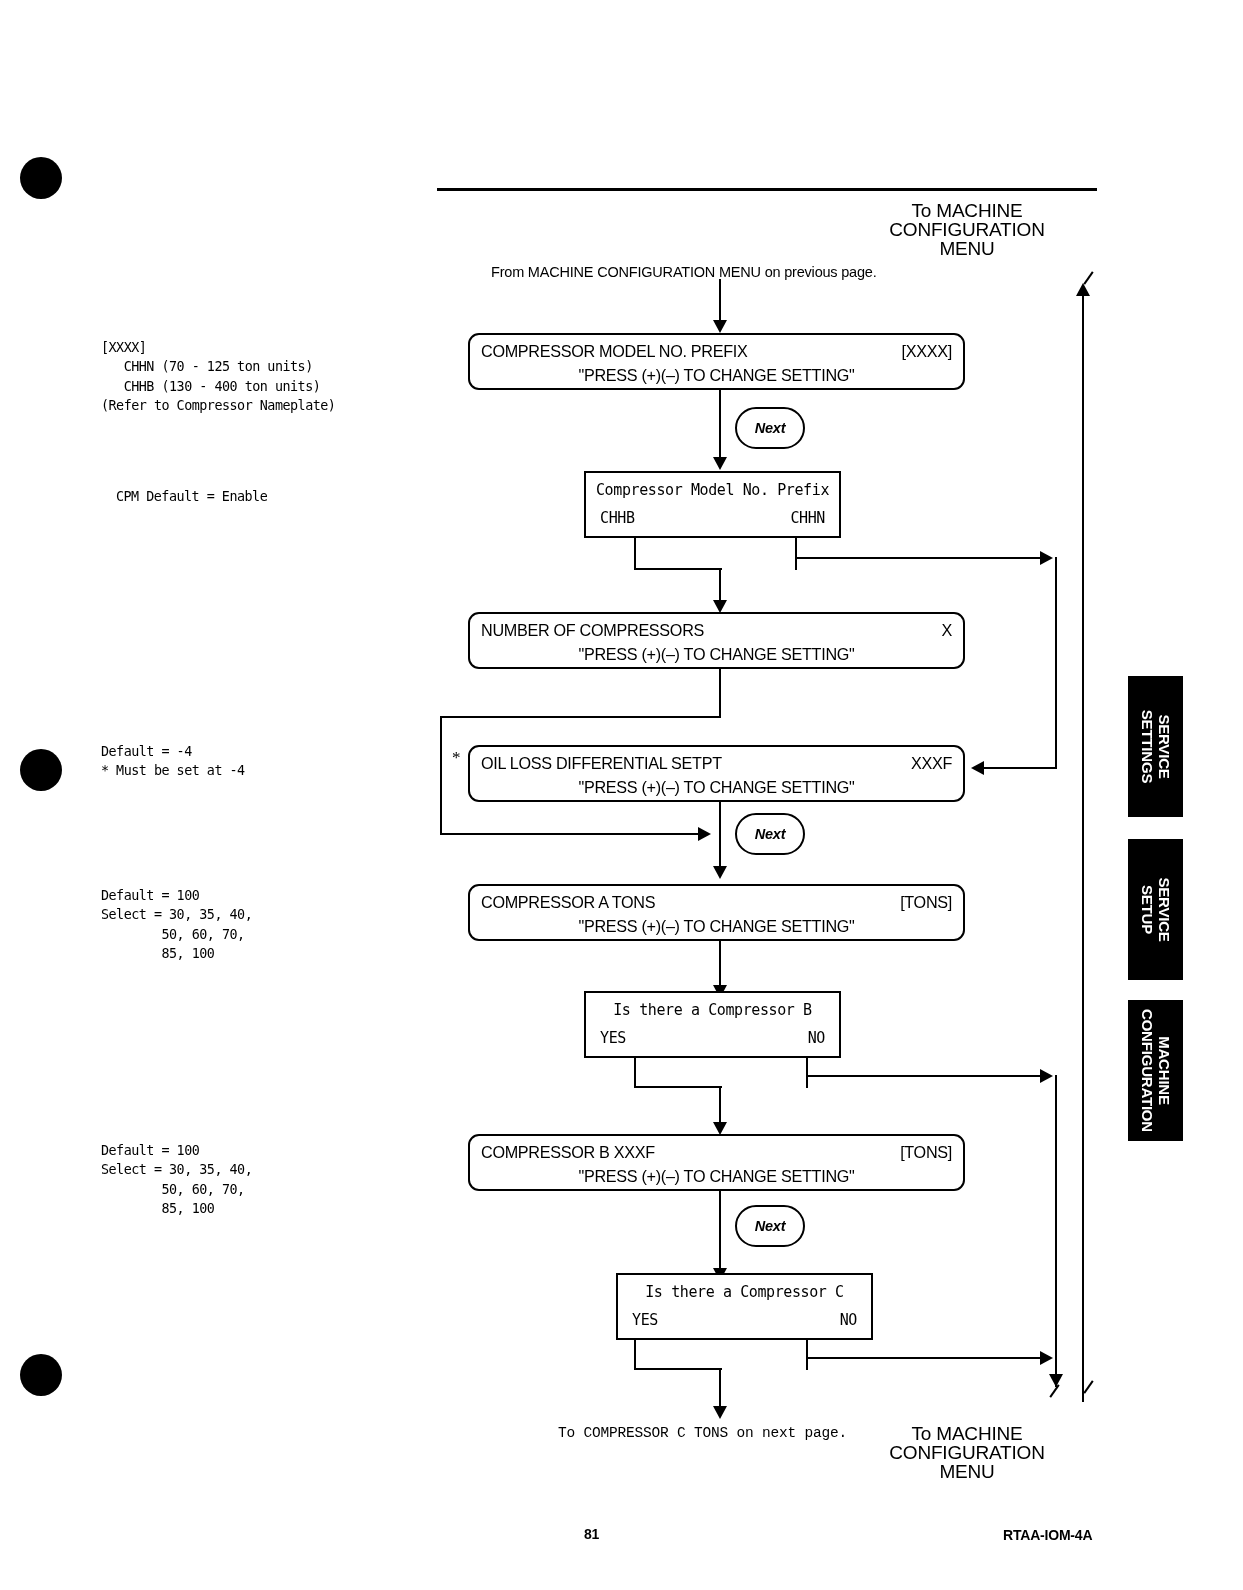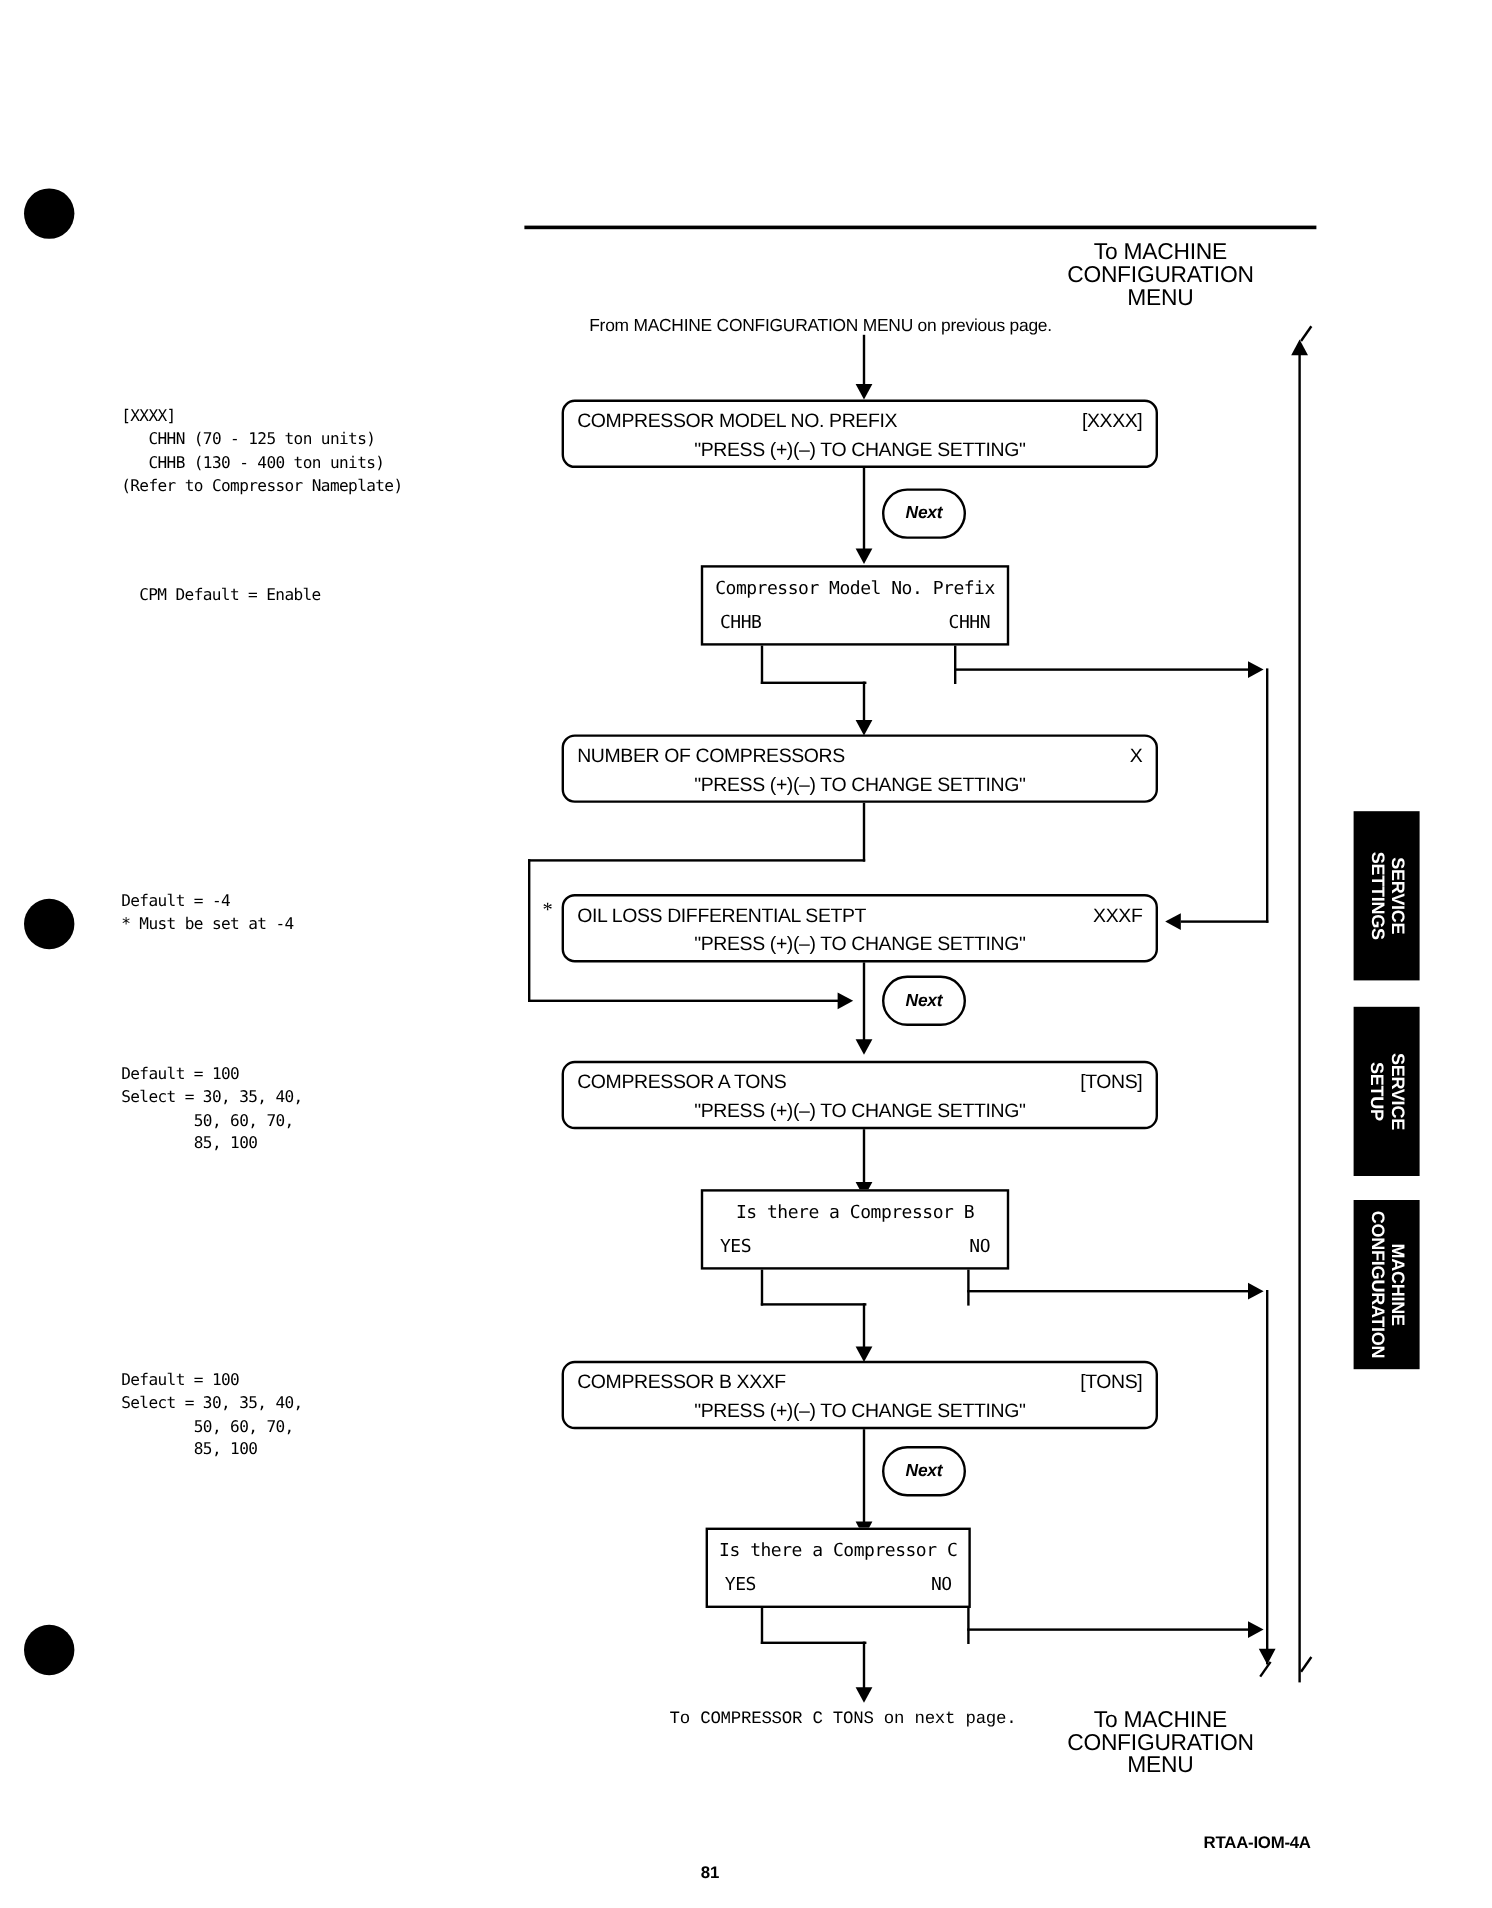--- a/index.html
+++ b/index.html
@@ -204,21 +204,21 @@
       <span class="val">[TONS]</span>
       <span>COMPRESSOR B XXXF</span>
     </div>
     <div class="l2">"PRESS (+)(–) TO CHANGE SETTING"</div>
   </div>
 
   <div class="v" style="left:719px;top:1191px;height:82px;"></div>
   <div class="ar-d" style="left:713px;top:1268px;"></div>
   <div class="nextbtn" style="left:735px;top:1205px;width:70px;height:42px;">Next</div>
 
-  <div class="dbox" style="left:588px;top:1273px;width:221px;height:67px;text-decoration:underline;">
+  <div class="dbox" style="left:616px;top:1273px;width:257px;height:67px;text-decoration:underline;">
     <div class="t1">Is there a Compressor C</div>
     <div class="t2">YES</div>
     <div class="t3">NO</div>
   </div>
 
   <div class="v" style="left:634px;top:1340px;height:30px;"></div>
   <div class="h" style="left:634px;top:1368px;width:88px;"></div>
   <div class="v" style="left:719px;top:1368px;height:45px;"></div>
   <div class="ar-d" style="left:713px;top:1406px;"></div>
 
@@ -255,16 +255,16 @@
   </div>
 
   <div class="bottom-note" style="left:558px;top:1425px;font-family:Liberation Mono, monospace;">To COMPRESSOR C TONS on next page.</div>
 
   <div class="corner-note" style="right:146px;top:1424px;width:260px;">
     <div>To MACHINE</div>
     <div>CONFIGURATION</div>
     <div>MENU</div>
   </div>
 
-  <div class="foot" style="left:584px;top:1526px;font-weight:bold;margin-top:26px;">81</div>
+  <div class="foot" style="left:584px;top:1526px;font-weight:bold;">81</div>
   <div class="foot" style="left:1003px;top:1527px;font-weight:bold;">RTAA-IOM-4A</div>
 
 </div>
 
 </body></html>

